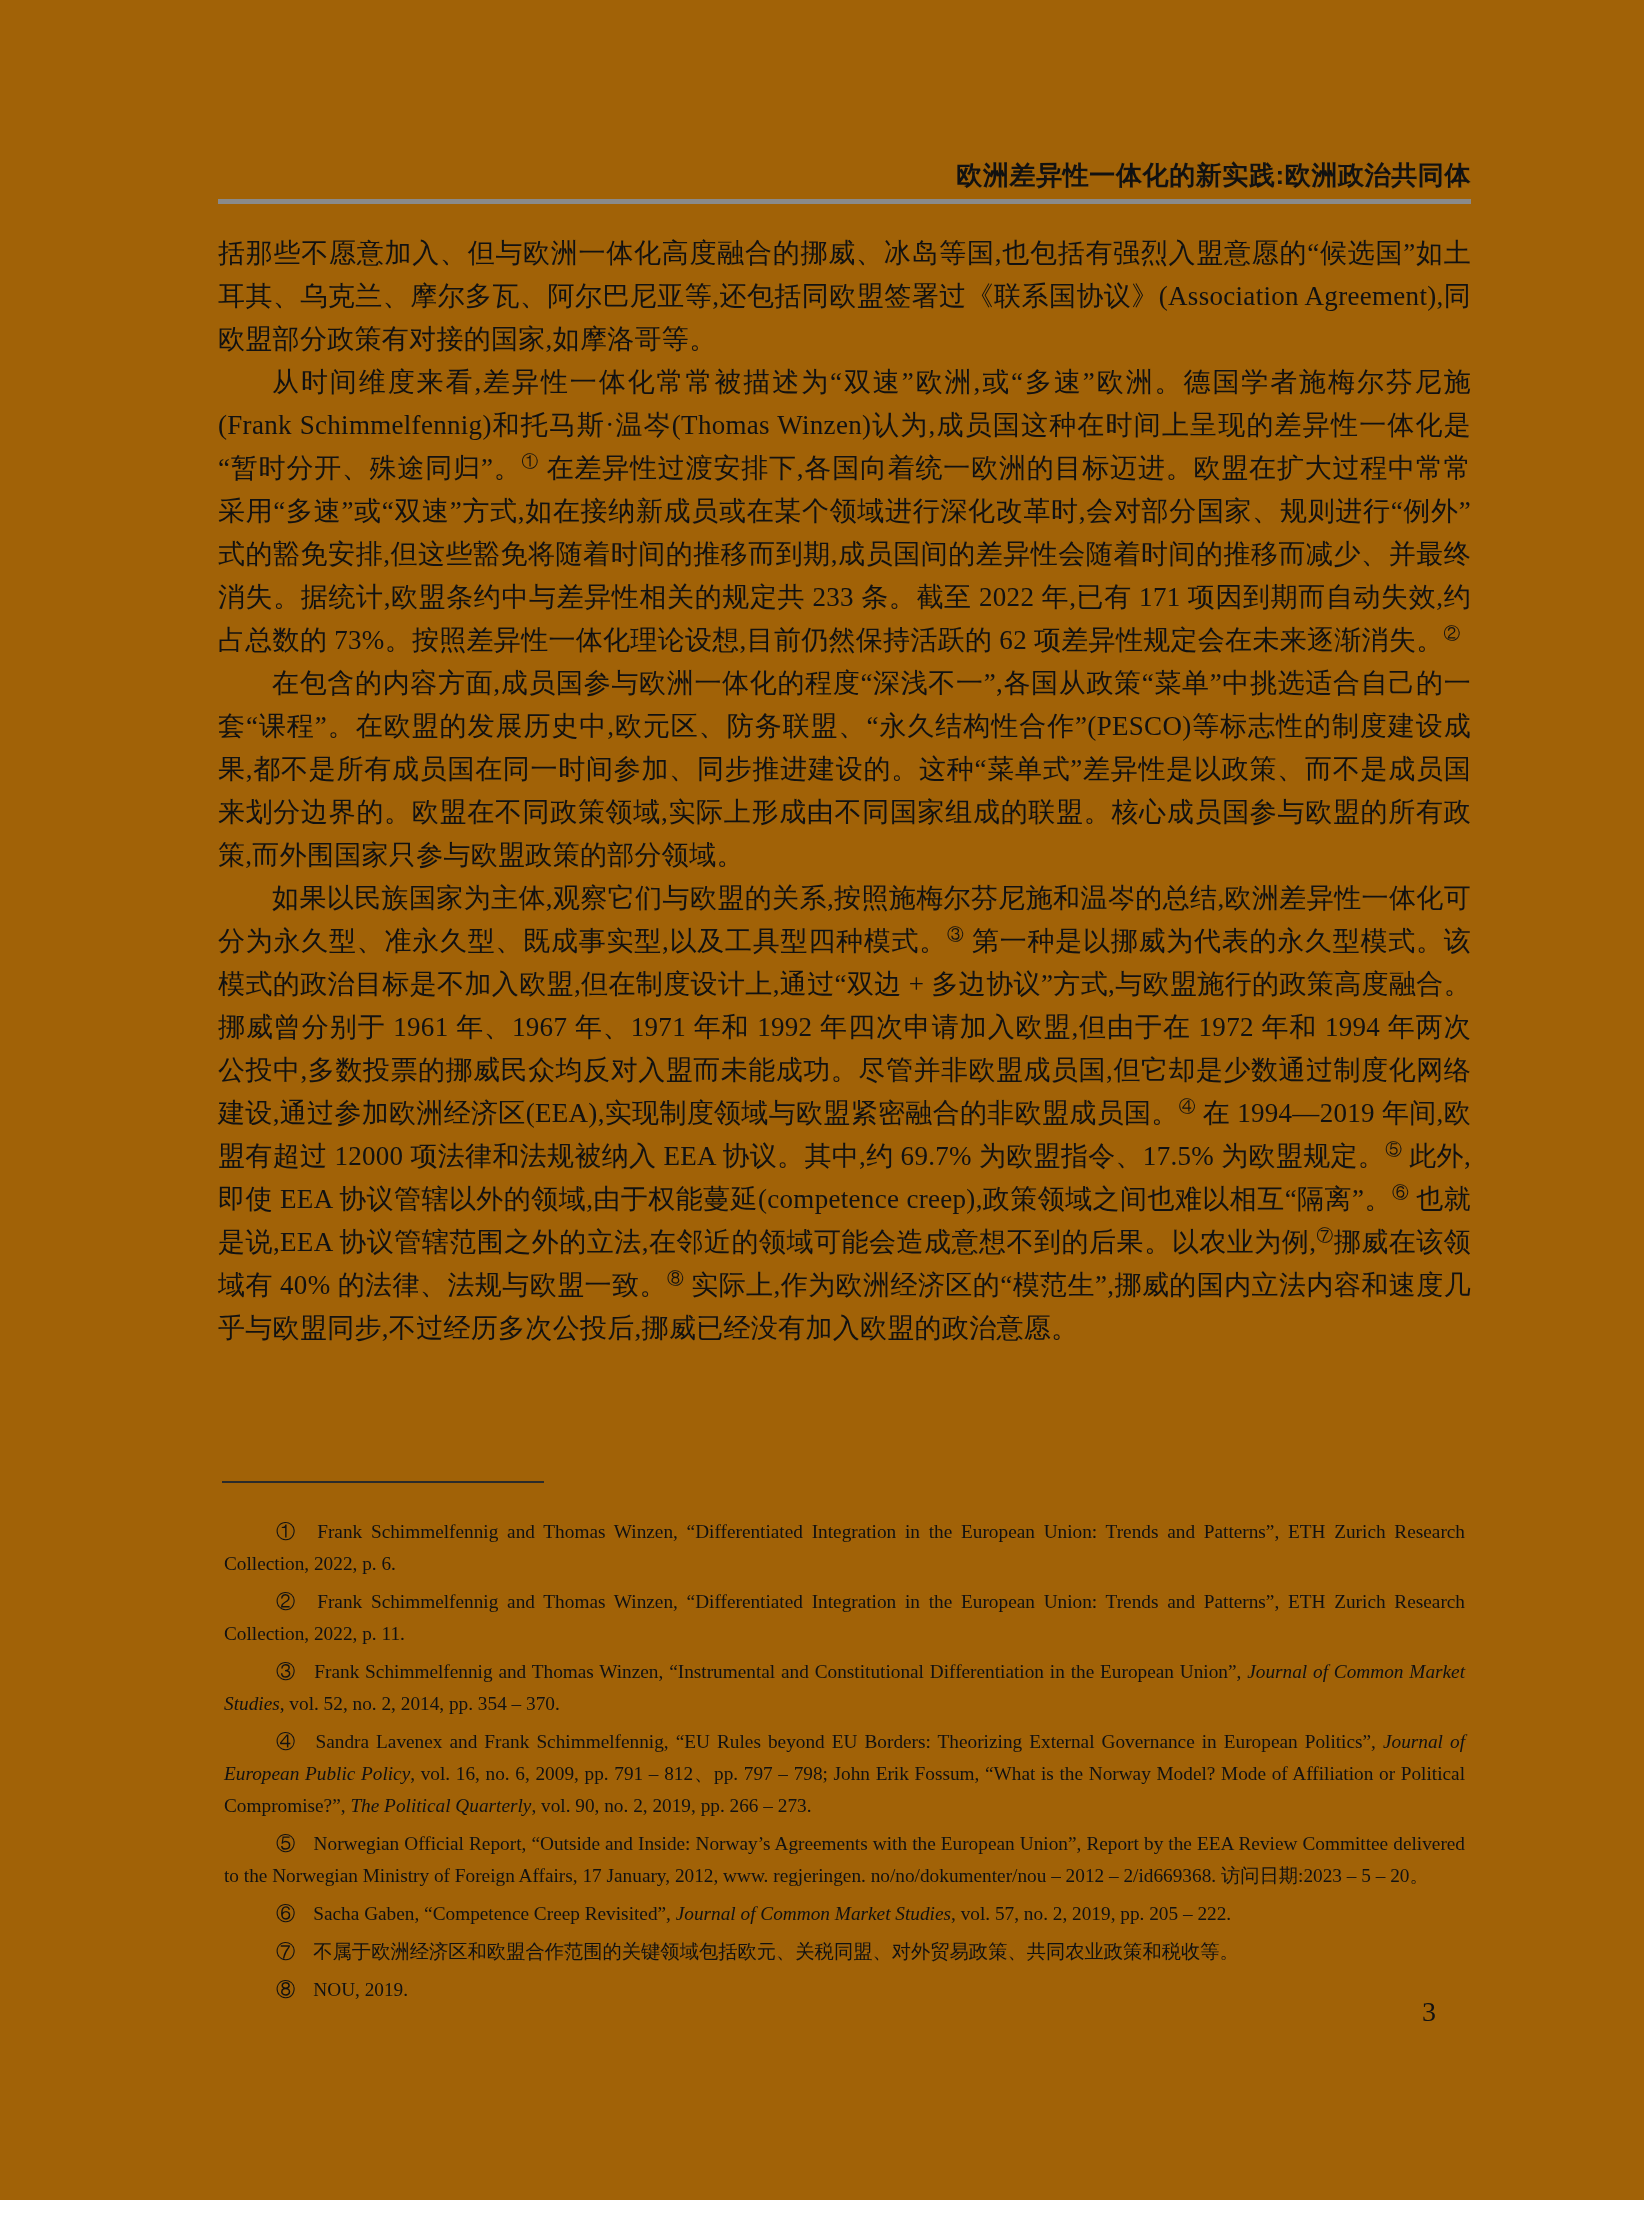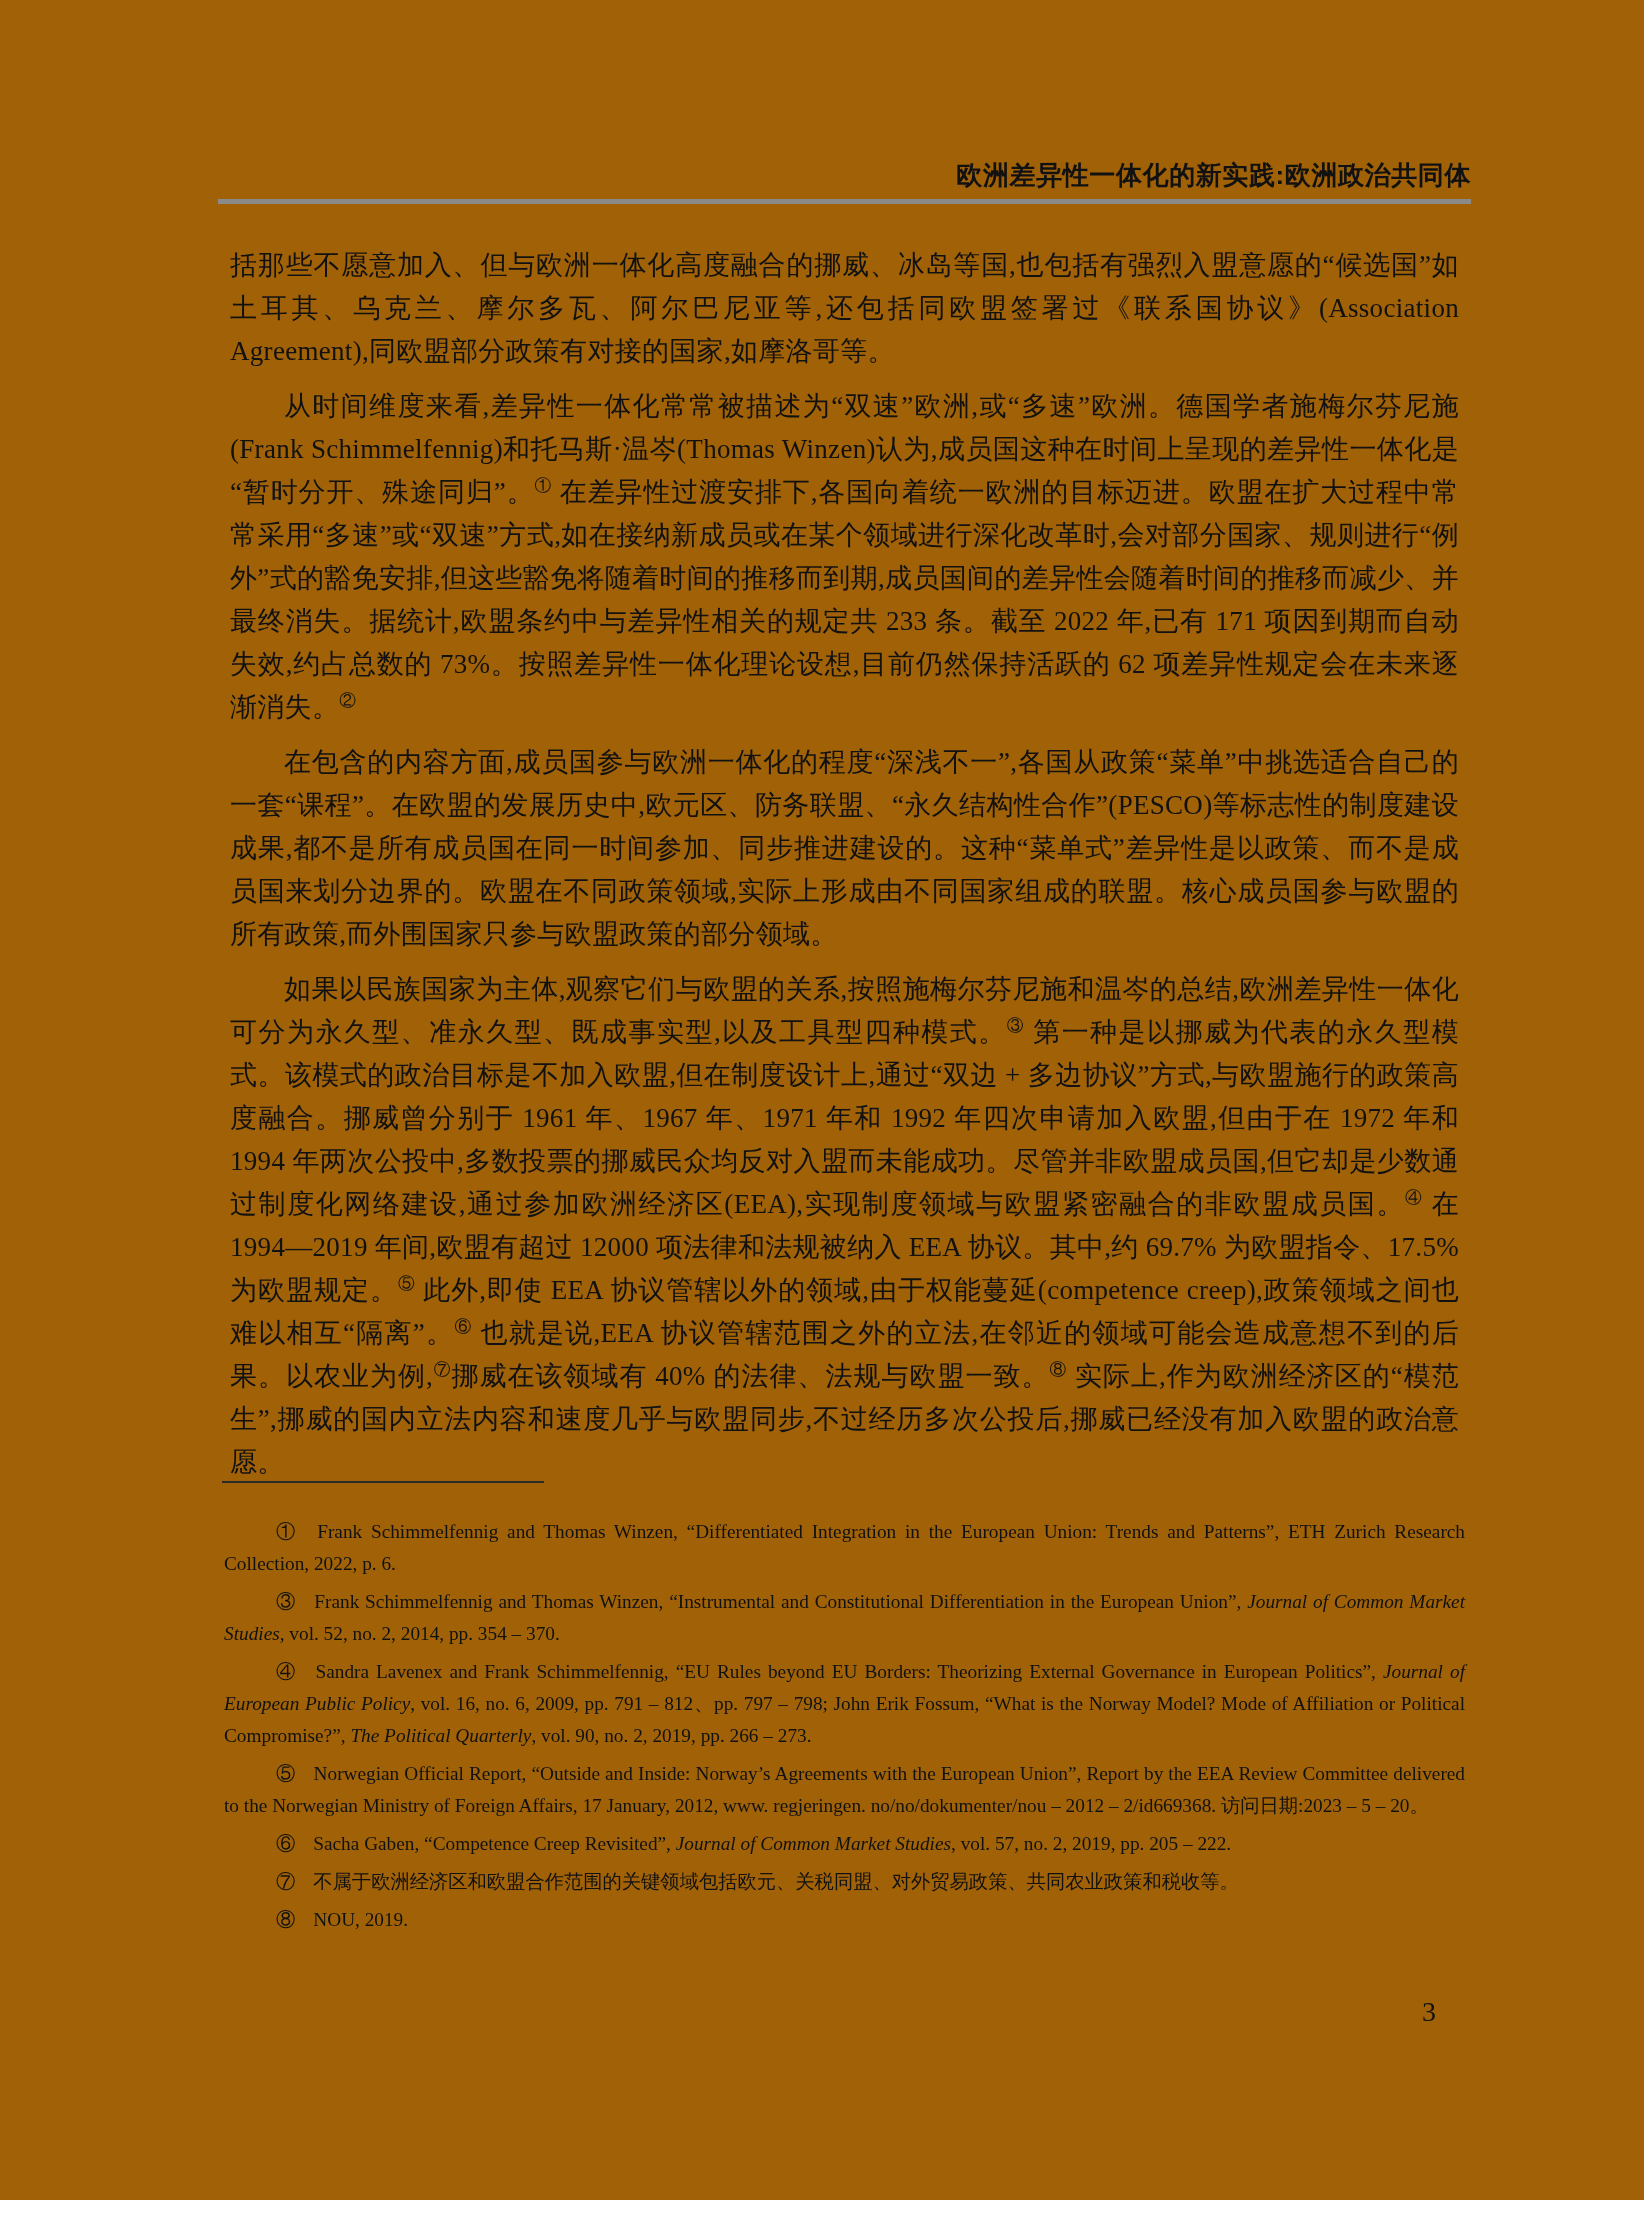--- a/index.html
+++ b/index.html
@@ -33,21 +33,21 @@
     height: 5.2px;
     background: #8a8a8a;
   }
   .article-body {
     position: absolute;
     top: 232px;
     left: 218px;
     right: 173px;
   }
   .para {
-    margin: 12px;
+    margin: 0;
     font-size: 27px;
     line-height: 43px;
     text-align: justify;
     letter-spacing: 0.3px;
     font-family: Liberation Serif, serif;
   }
   .para.indent { text-indent: 54px; }
   sup {
     font-size: 0.62em;
     vertical-align: super;
@@ -99,20 +99,23 @@
     <p class="para indent">如果以民族国家为主体,观察它们与欧盟的关系,按照施梅尔芬尼施和温岑的总结,欧洲差异性一体化可分为永久型、准永久型、既成事实型,以及工具型四种模式。<sup>③</sup> 第一种是以挪威为代表的永久型模式。该模式的政治目标是不加入欧盟,但在制度设计上,通过“双边 + 多边协议”方式,与欧盟施行的政策高度融合。挪威曾分别于 1961 年、1967 年、1971 年和 1992 年四次申请加入欧盟,但由于在 1972 年和 1994 年两次公投中,多数投票的挪威民众均反对入盟而未能成功。尽管并非欧盟成员国,但它却是少数通过制度化网络建设,通过参加欧洲经济区(EEA),实现制度领域与欧盟紧密融合的非欧盟成员国。<sup>④</sup> 在 1994—2019 年间,欧盟有超过 12000 项法律和法规被纳入 EEA 协议。其中,约 69.7% 为欧盟指令、17.5% 为欧盟规定。<sup>⑤</sup> 此外,即使 EEA 协议管辖以外的领域,由于权能蔓延(competence creep),政策领域之间也难以相互“隔离”。<sup>⑥</sup> 也就是说,EEA 协议管辖范围之外的立法,在邻近的领域可能会造成意想不到的后果。以农业为例,<sup>⑦</sup>挪威在该领域有 40% 的法律、法规与欧盟一致。<sup>⑧</sup> 实际上,作为欧洲经济区的“模范生”,挪威的国内立法内容和速度几乎与欧盟同步,不过经历多次公投后,挪威已经没有加入欧盟的政治意愿。</p>
   </div>
 
   <div class="fn-rule"></div>
 
   <div class="footnotes">
     <p class="fn">
       <span class="fn-marker">①</span><span>Frank Schimmelfennig and Thomas Winzen, “Differentiated Integration in the European Union: Trends and Patterns”, ETH Zurich Research Collection, 2022, p. 6.</span>
     </p>
     <p class="fn">
+      <span class="fn-marker">②</span><span>Frank Schimmelfennig and Thomas Winzen, “Differentiated Integration in the European Union: Trends and Patterns”, ETH Zurich Research Collection, 2022, p. 11.</span>
+    </p>
+    <p class="fn">
       <span class="fn-marker">③</span><span>Frank Schimmelfennig and Thomas Winzen, “Instrumental and Constitutional Differentiation in the European Union”, <i>Journal of Common Market Studies</i>, vol. 52, no. 2, 2014, pp. 354 – 370.</span>
     </p>
     <p class="fn">
       <span class="fn-marker">④</span><span>Sandra Lavenex and Frank Schimmelfennig, “EU Rules beyond EU Borders: Theorizing External Governance in European Politics”, <i>Journal of European Public Policy</i>, vol. 16, no. 6, 2009, pp. 791 – 812、pp. 797 – 798; John Erik Fossum, “What is the Norway Model? Mode of Affiliation or Political Compromise?”, <i>The Political Quarterly</i>, vol. 90, no. 2, 2019, pp. 266 – 273.</span>
     </p>
     <p class="fn">
       <span class="fn-marker">⑤</span><span>Norwegian Official Report, “Outside and Inside: Norway’s Agreements with the European Union”, Report by the EEA Review Committee delivered to the Norwegian Ministry of Foreign Affairs, 17 January, 2012, www. regjeringen. no/no/dokumenter/nou – 2012 – 2/id669368. 访问日期:2023 – 5 – 20。</span>
     </p>
     <p class="fn">
       <span class="fn-marker">⑥</span><span>Sacha Gaben, “Competence Creep Revisited”, <i>Journal of Common Market Studies</i>, vol. 57, no. 2, 2019, pp. 205 – 222.</span>

